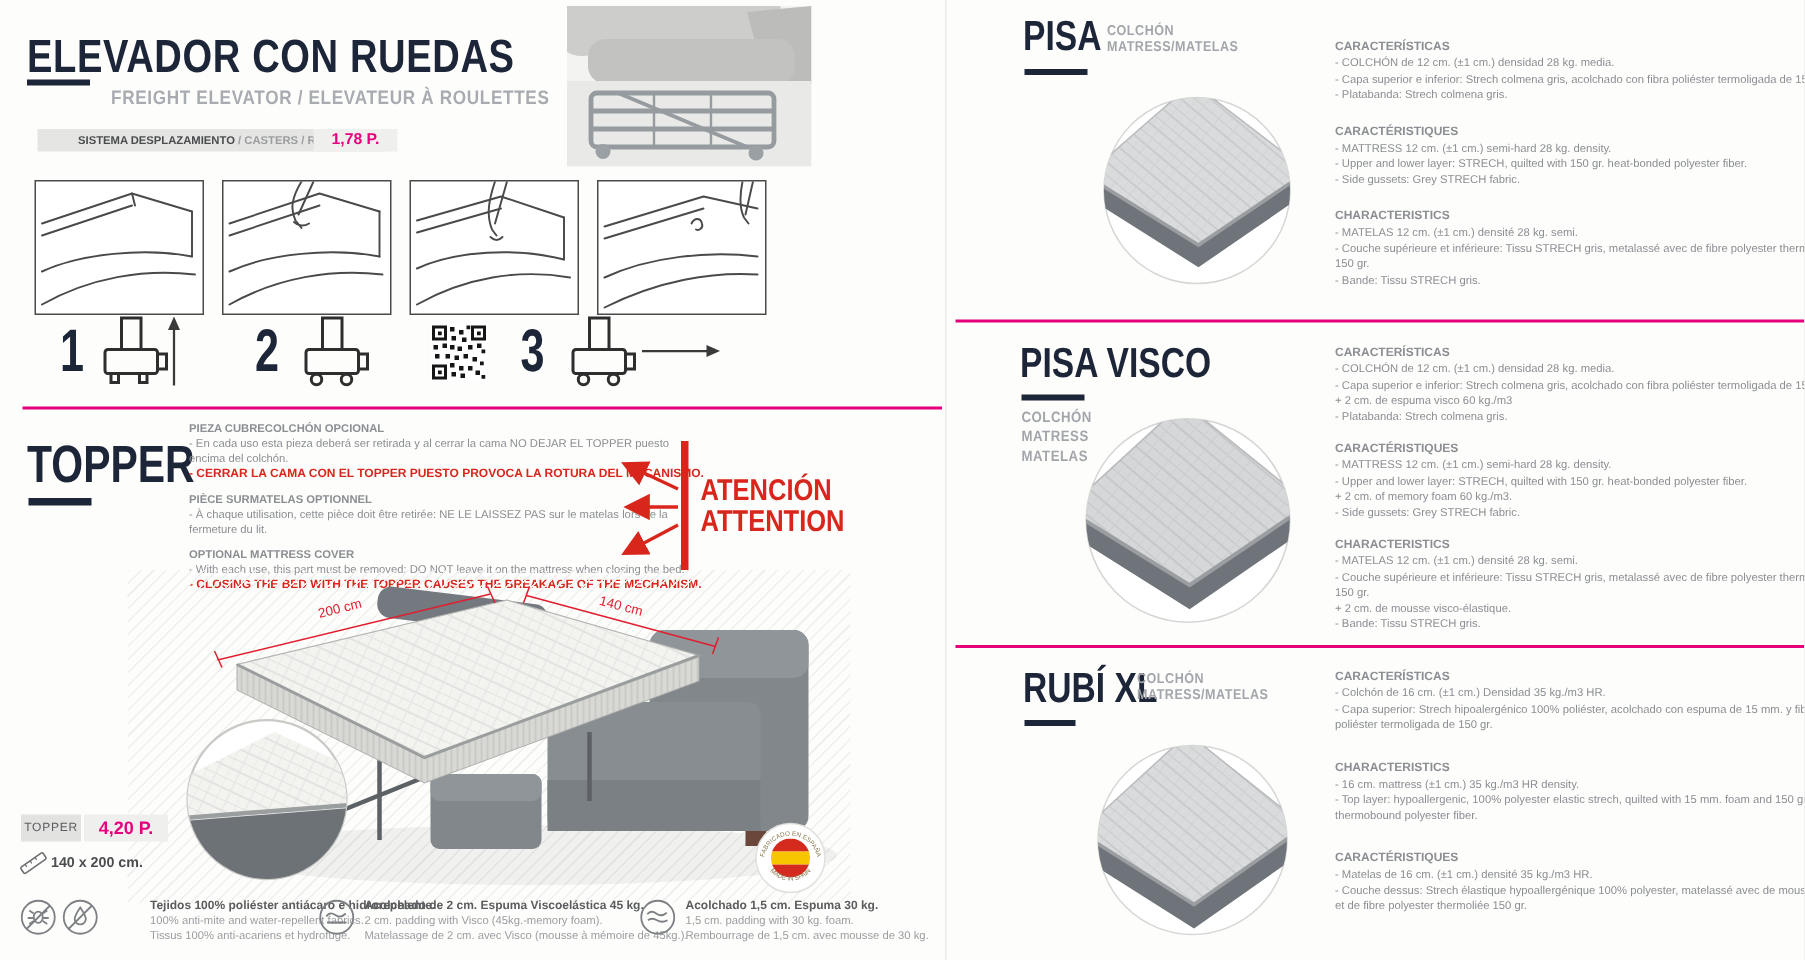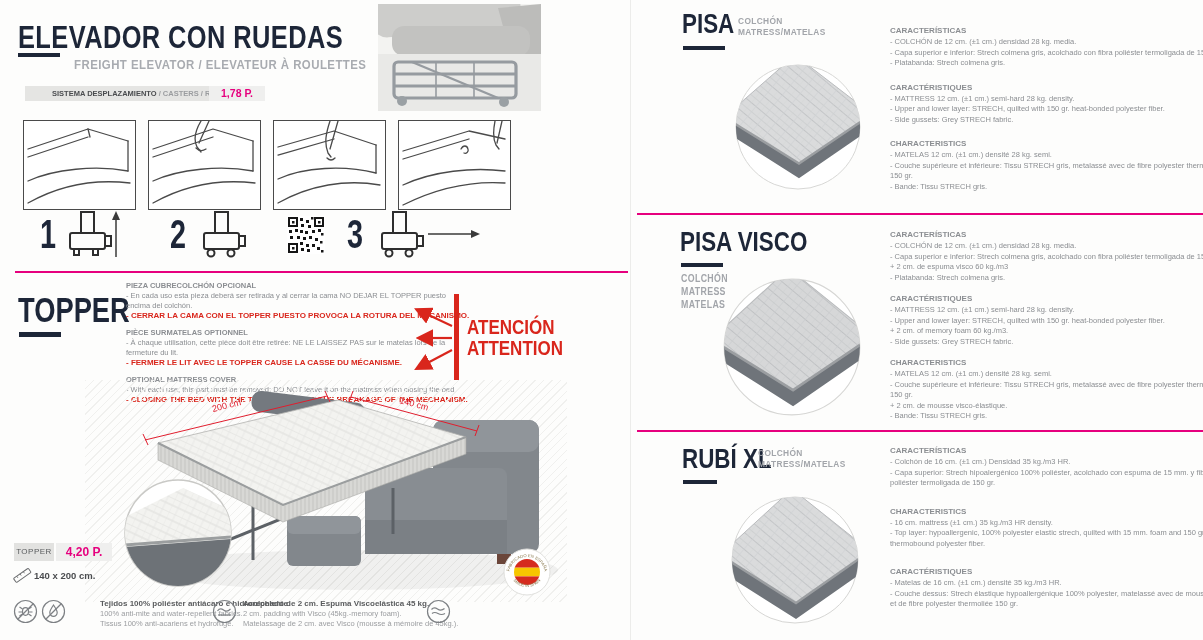--- a/index.html
+++ b/index.html
@@ -254,21 +254,20 @@
   <div class="abs topper-underline"></div>
   <div class="abs topper-text">
     <div class="tg">
       <div class="th">PIEZA CUBRECOLCHÓN OPCIONAL</div>
       <div class="tl">- En cada uso esta pieza deberá ser retirada y al cerrar la cama NO DEJAR EL TOPPER puesto encima del colchón.</div>
       <div class="tw">- CERRAR LA CAMA CON EL TOPPER PUESTO PROVOCA LA ROTURA DEL MECANISMO.</div>
     </div>
     <div class="tg">
       <div class="th">PIÈCE SURMATELAS OPTIONNEL</div>
       <div class="tl">- À chaque utilisation, cette pièce doit être retirée: NE LE LAISSEZ PAS sur le matelas lors de la fermeture du lit.</div>
-      <div class="tw">- FERMER LE LIT AVEC LE TOPPER CAUSE LA CASSE DU MÉCANISME.</div>
     </div>
     <div class="tg">
       <div class="th">OPTIONAL MATTRESS COVER</div>
       <div class="tl">- With each use, this part must be removed: DO NOT leave it on the mattress when closing the bed.</div>
       <div class="tw">- CLOSING THE BED WITH THE TOPPER CAUSES THE BREAKAGE OF THE MECHANISM.</div>
     </div>
   </div>
 
   <div class="abs att-arrows">
     <svg width="58" height="94" viewBox="0 0 58 94">
@@ -431,20 +430,25 @@
     <div style="display:flex;">
       <span>
         <svg width="25" height="25" viewBox="0 0 25 25">
             <g stroke="#7d8084" fill="none" stroke-width="1.2">
           <circle cx="12.5" cy="12.5" r="11"></circle>
           <path d="M5.5 10.5 q2.5 -3 6 -0.5 q3.5 2.5 7 -0.5"></path>
           <path d="M6 14.5 q2.5 -2 6 0 q3.5 2 7 0"></path>
         </g>
           </svg>
       </span>
+      <div class="ftext" style="margin-left:6px;">
+        <div class="fl1">Acolchado 1,5 cm. Espuma 30 kg.</div>
+        <div class="fl">1,5 cm. padding with 30 kg. foam.</div>
+        <div class="fl">Rembourrage de 1,5 cm. avec mousse de 30 kg.</div>
+      </div>
     </div>
   </div>
 
   <div class="abs fold"></div>
 
   <section class="abs product prod0">
     <h2 class="ptitle" style="left:10px;top:8px;margin:0;">PISA</h2>
     <div class="punder" style="left:11px;top:46px;width:42px;"></div>
     <div class="psub" style="left:66px;top:16px;">COLCHÓN
 MATRESS/MATELAS</div>

